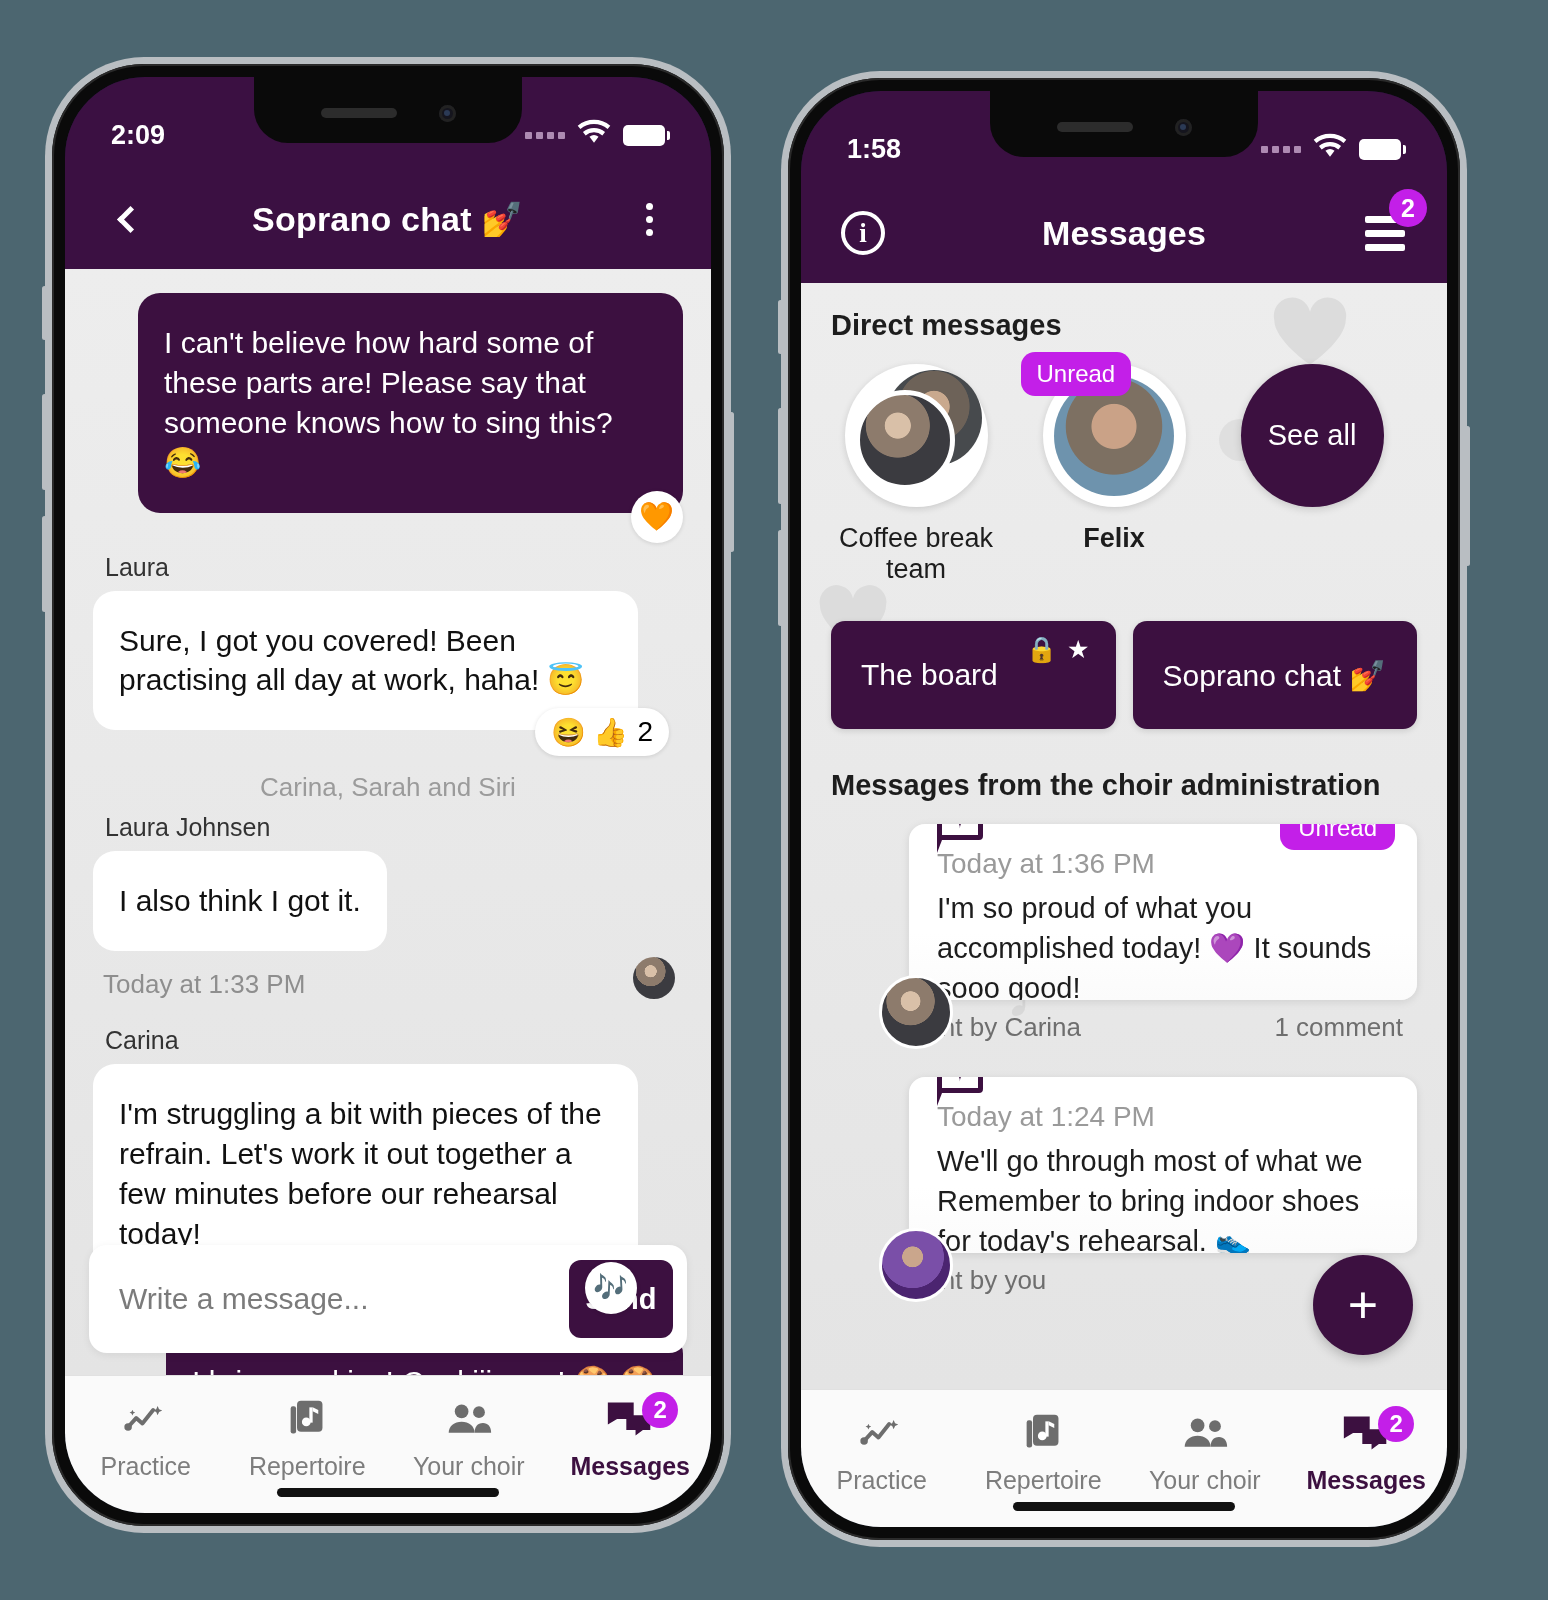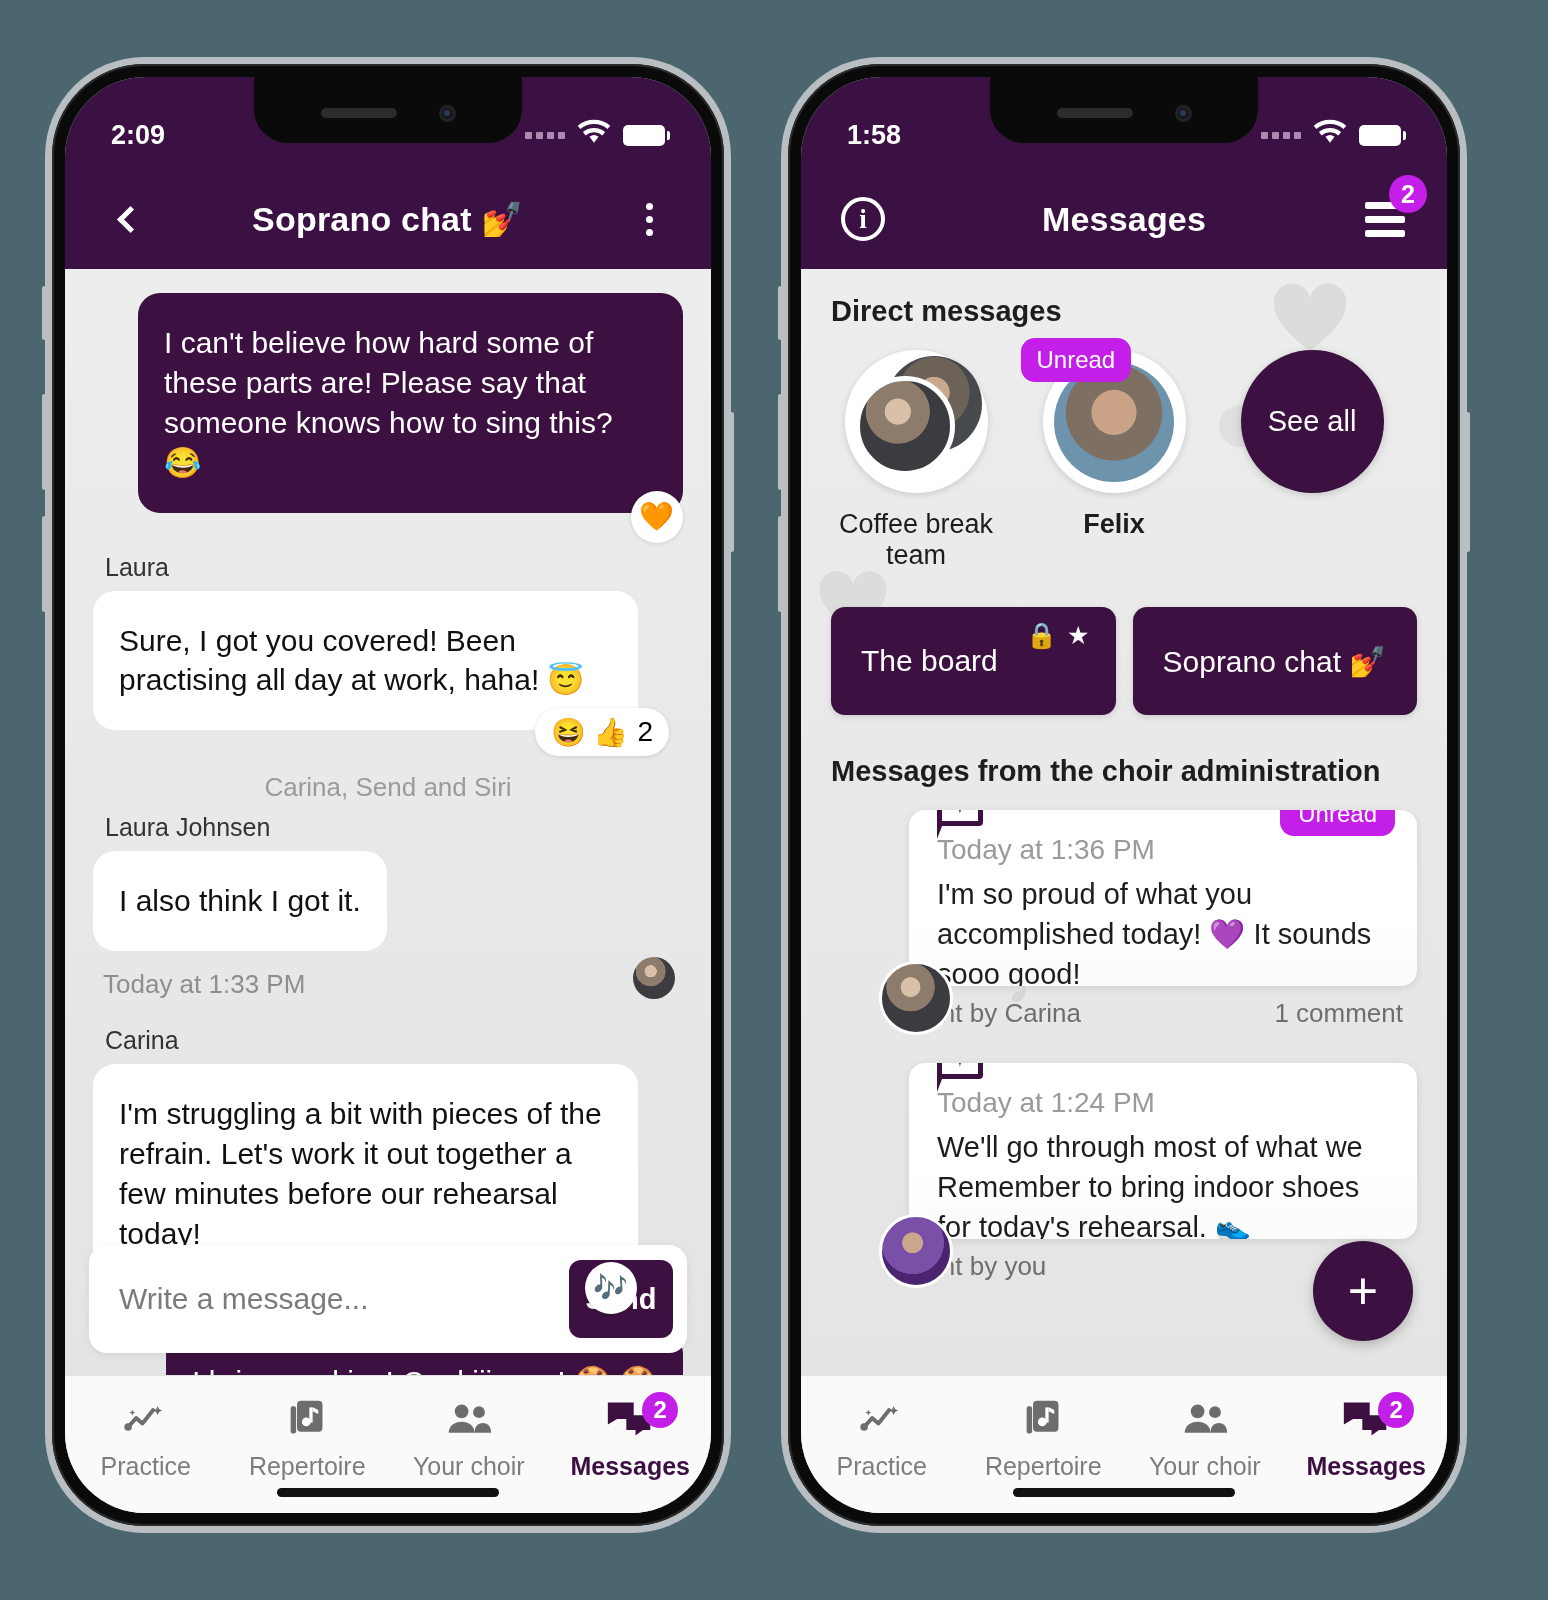--- a/index.html
+++ b/index.html
@@ -13,34 +13,34 @@
 
   
   .phone {
     position: absolute;
     width: 672px; height: 1462px;
     border-radius: 92px;
     background: #0a0a0a;
     box-shadow: 0 0 0 7px #b9bec2, inset 0 0 0 2px #2a2a2a;
   }
   .phone.left  { left: 52px;  top: 64px; }
-  .phone.right { left: 788px; top: 64px; }
+  .phone.right { left: 788px; top: 78px; }
 
   .side-btn { position: absolute; background: #b9bec2; border-radius: 3px; }
   .sb-l1 { left: -10px; top: 222px;  width: 5px; height: 54px; }
   .sb-l2 { left: -10px; top: 330px;  width: 5px; height: 96px; }
   .sb-l3 { left: -10px; top: 452px;  width: 5px; height: 96px; }
   .sb-r1 { right: -10px; top: 348px; width: 5px; height: 140px; }
 
   .screen {
     position: absolute; left: 13px; top: 13px;
     width: 646px; height: 1436px;
     border-radius: 80px;
     overflow: hidden;
-    background: #86efac;
+    background: #0f172a;
     display: flex; flex-direction: column;
   }
 
   .notch {
     position: absolute; left: 50%; transform: translateX(-50%);
     top: 0; width: 268px; height: 66px;
     background: #0a0a0a;
     border-bottom-left-radius: 34px; border-bottom-right-radius: 34px;
     z-index: 40;
     display: flex; align-items: center; justify-content: center; gap: 42px;
@@ -327,21 +327,21 @@
             <div class="bubble in">Sure, I got you covered! Been practising all day at work, haha! 😇</div>
           </div>
           <div class="react-wrap ml">
             <div class="react">
               <span>😆 👍</span>
               <span>2</span>
             </div>
           </div>
 
           <div class="seen">
-            <div class="n">Carina, Send and Siri</div>
+            <div class="n">Carina, Sarah and Siri</div>
           </div>
 
           <div class="sender">Laura Johnsen</div>
           <div class="row">
             <div class="bubble in">I also think I got it.</div>
           </div>
           <div style="display:flex;align-items:center;justify-content:space-between;">
             <div class="meta">Today at 1:33 PM</div>
             <div class="av p1" style="width:42px;height:42px;margin-right:8px;"></div>
           </div>

